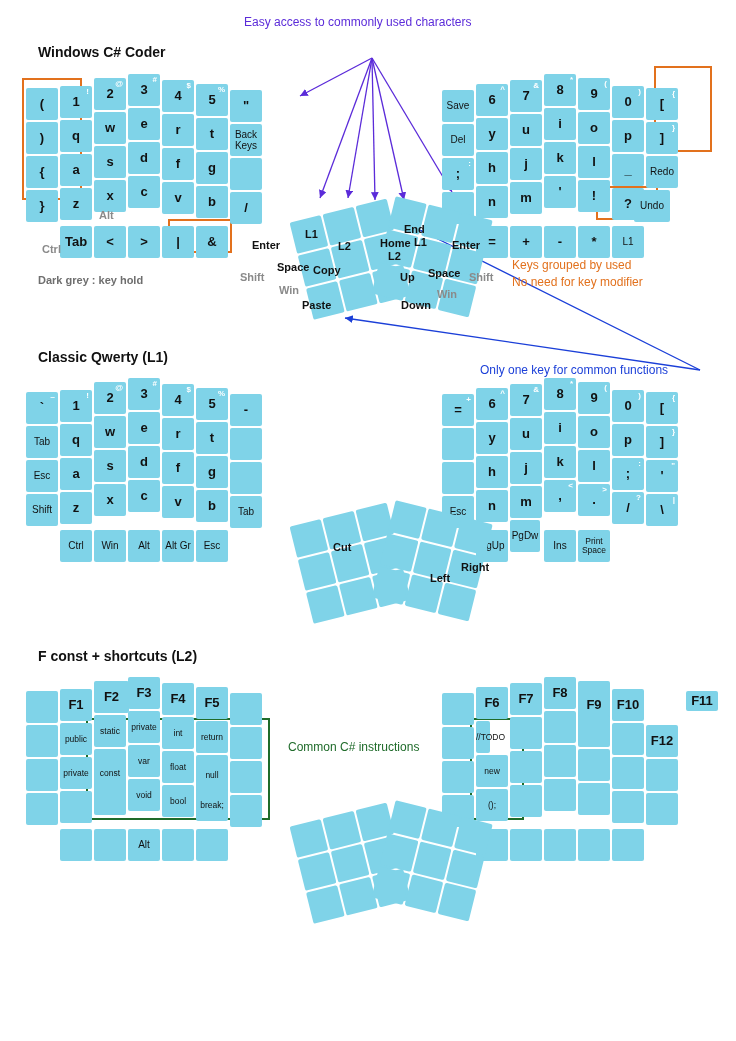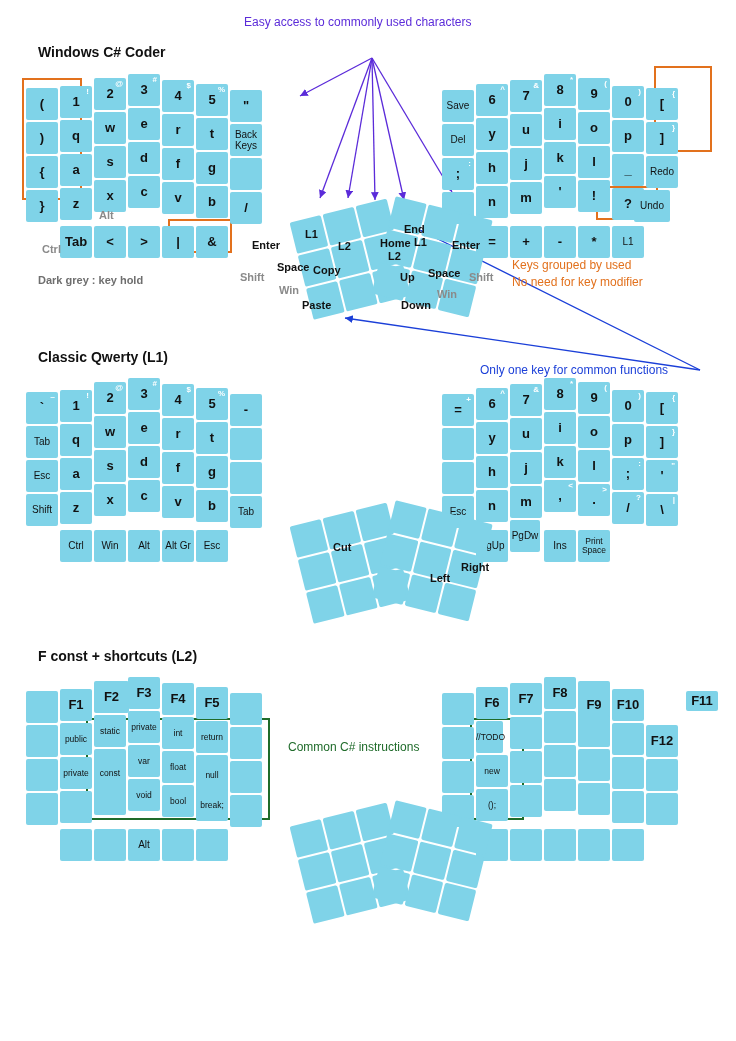--- a/index.html
+++ b/index.html
@@ -690,21 +690,21 @@
     </div>
     <div class="key" style="left: 612px; top: 689px; width: 32px; height: 32px;">
       <span class="main">F10</span>
     </div>
     <div class="key" style="left: 646px; top: 691px; width: 32px; height: 20px; margin-left: 40px;">
       <span class="main">F11</span>
     </div>
     <div class="key" style="left: 442px; top: 727px; width: 32px; height: 32px;">
       <span class="main"></span>
     </div>
-    <div class="key" style="left: 476px; top: 721px; width: 27px; height: 32px;">
+    <div class="key" style="left: 476px; top: 721px; width: 14px; height: 32px;">
       <span class="main tiny">//TODO</span>
     </div>
     <div class="key" style="left: 510px; top: 717px; width: 32px; height: 32px;">
       <span class="main"></span>
     </div>
     <div class="key" style="left: 544px; top: 711px; width: 32px; height: 32px;">
       <span class="main"></span>
     </div>
     <div class="key" style="left: 578px; top: 715px; width: 32px; height: 32px;">
       <span class="main"></span>

